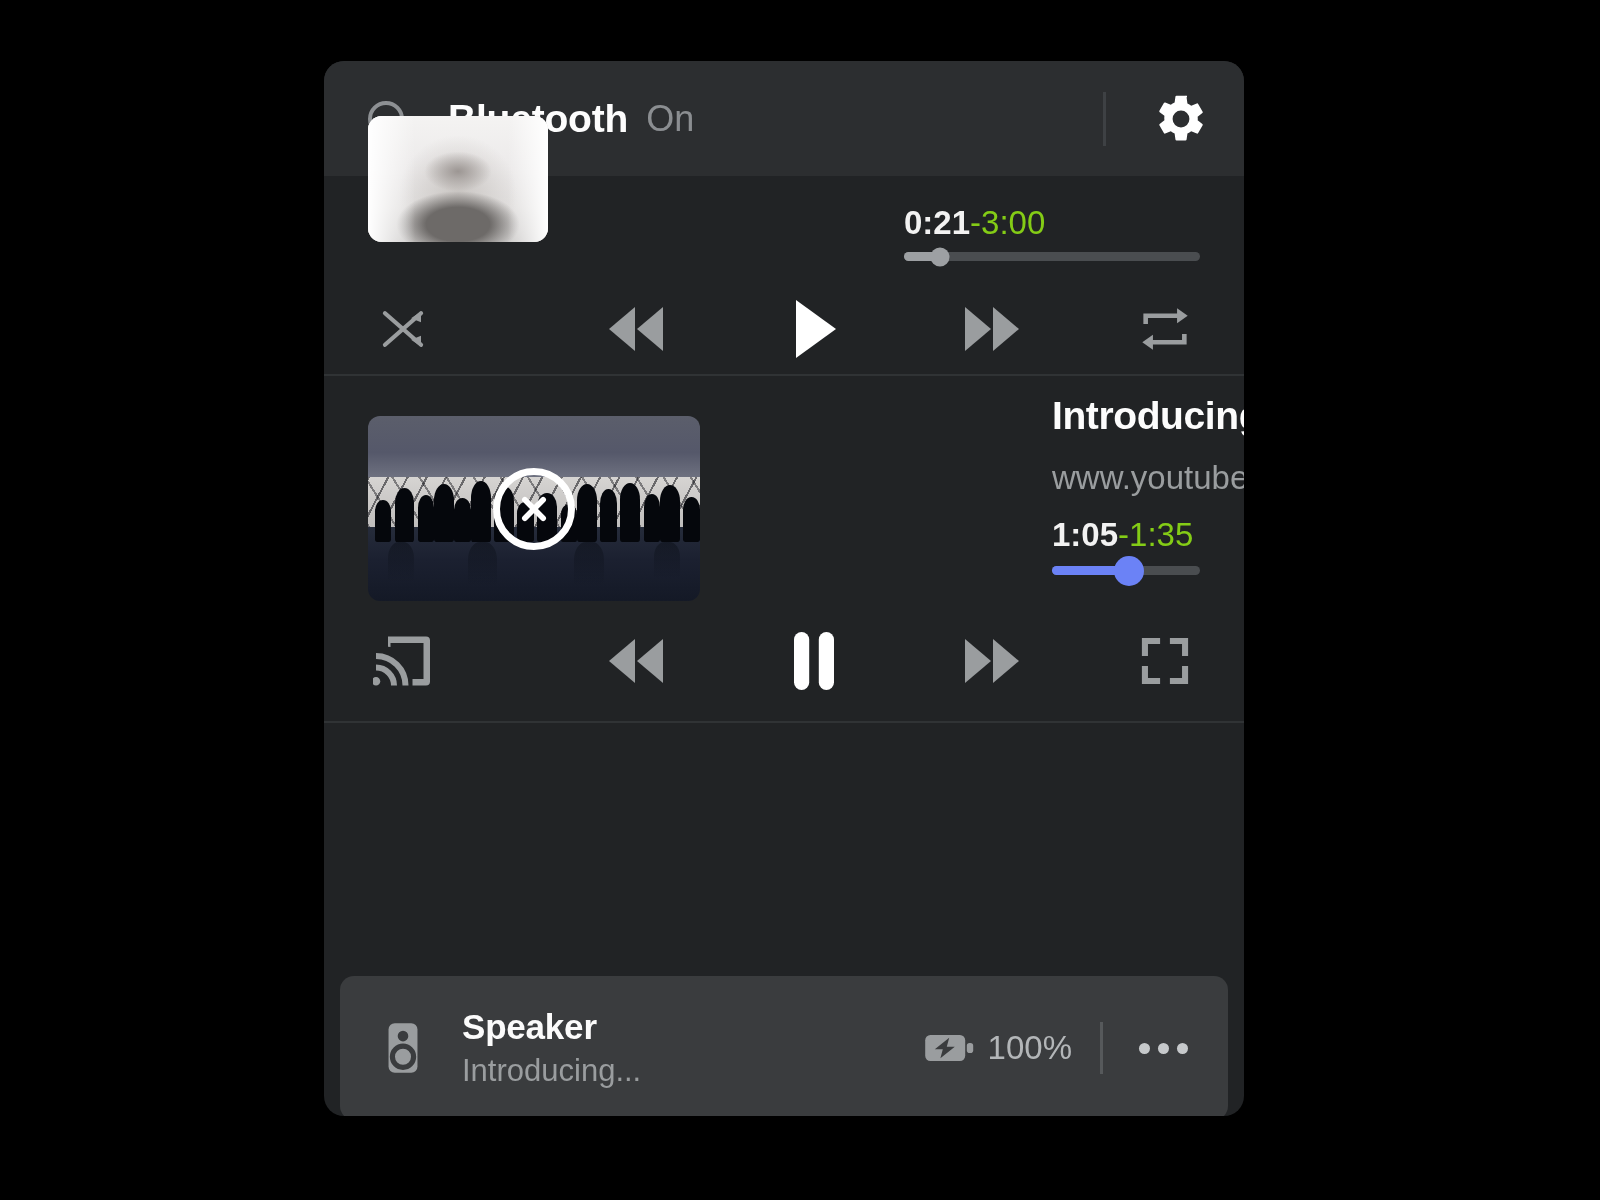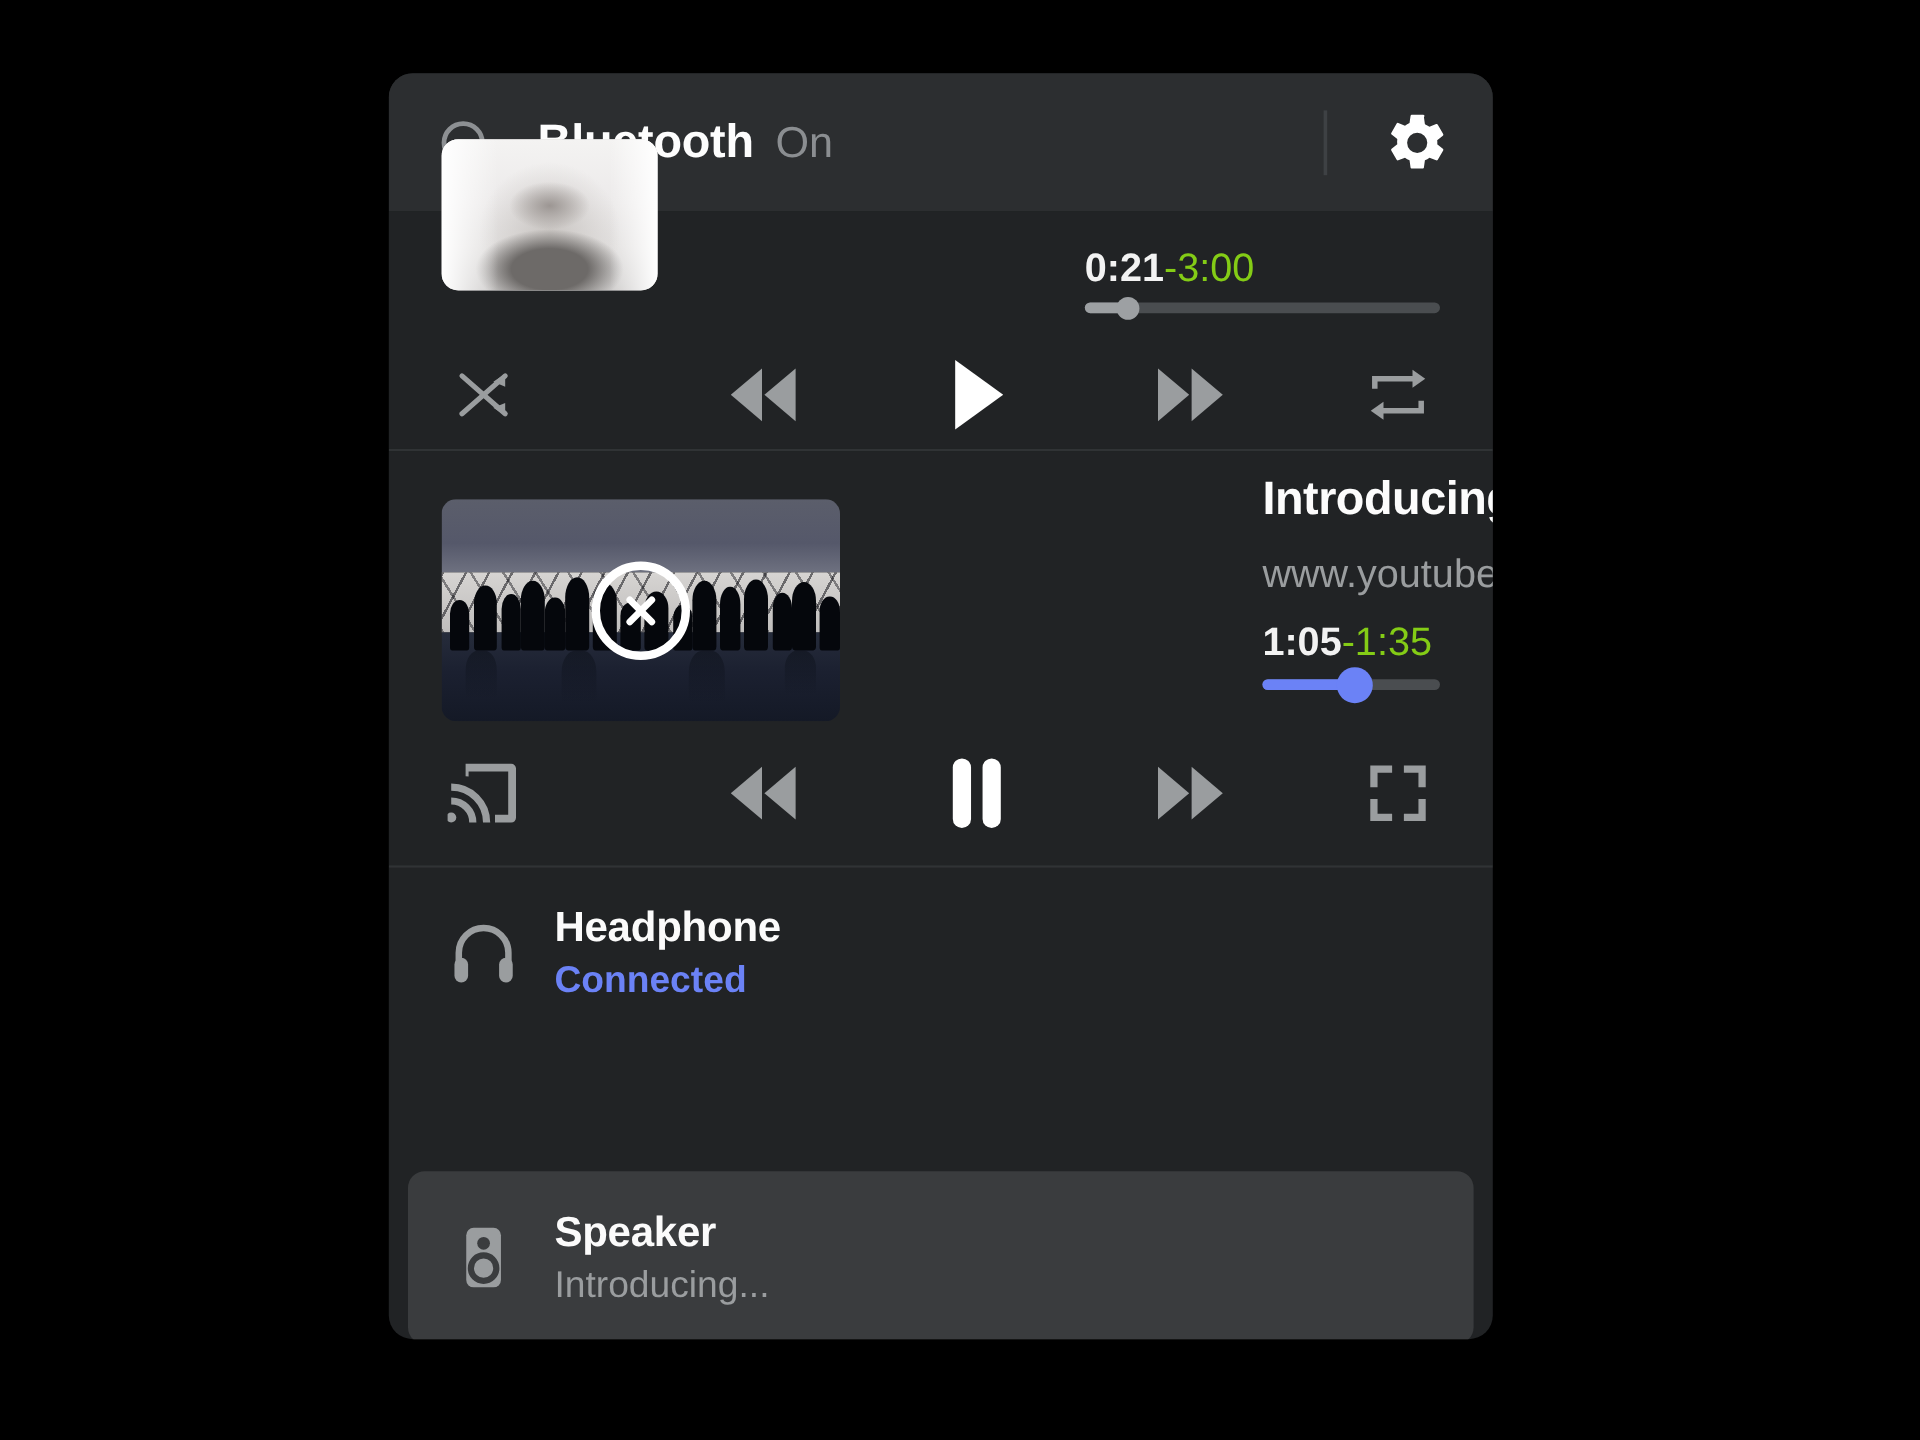--- a/index.html
+++ b/index.html
@@ -481,46 +481,47 @@
           </svg>
         </div>
 
       </div>
     </div>
 
     <div class="divider-line"></div>
 
     <div class="sec3">
 
-      <div class="device-row" style="top:10px; height:122px;">
-        <div class="dev-icon">
-          <svg width="62" height="62" viewBox="0 0 24 24">
-            <path fill="none" stroke="#9a9d9f" stroke-width="2.1" d="M4 15 V12 a8 8 0 0 1 16 0 v3"></path>
-            <rect x="2.6" y="13.6" width="4.4" height="8" rx="2.2" fill="#9a9d9f"></rect>
-            <rect x="17" y="13.6" width="4.4" height="8" rx="2.2" fill="#9a9d9f"></rect>
-          </svg>
-        </div>
-        <div class="dev-text">
-          <div class="dev-name">Headphone</div>
-          <div class="dev-status connected">Connected</div>
-        </div>
-      </div>
 
 
       <div class="device-row highlight" style="top: 253px; height: 144px; background: rgb(58, 60, 62);">
         <div class="dev-icon">
           <svg width="62" height="62" viewBox="0 0 24 24">
             <rect x="6.4" y="2.4" width="11.2" height="19.2" rx="2.4" fill="#9a9d9f"></rect>
             <circle cx="12" cy="7.4" r="2.05" fill="#3a3c3e"></circle>
             <circle cx="12" cy="15.4" r="4.1" fill="none" stroke="#3a3c3e" stroke-width="2"></circle>
           </svg>
         </div>
         <div class="dev-text">
           <div class="dev-name">Speaker</div>
           <div class="dev-status connecting">Introducing...</div>
         </div>
 
+        <div class="dev-right">
+          <svg width="50" height="34" viewBox="0 0 25 17">
+            <rect x="0.6" y="2" width="20" height="13" rx="2.6" fill="#9a9d9f"></rect>
+            <rect x="21.4" y="6" width="3.2" height="5" rx="1.4" fill="#9a9d9f"></rect>
+            <path fill="#3a3c3e" d="M12.6 3.4 L5.4 9.1 L9.4 9.1 L8.2 13.6 L15.4 7.9 L11.4 7.9 Z"></path>
+          </svg>
+          <span class="batt-pct">100%</span>
+          <div class="row-divider"></div>
+          <div class="dots">
+            <i></i>
+            <i></i>
+            <i></i>
+          </div>
+        </div>
       </div>
 
     </div>
 
   </div>
 </div>
 
 </body></html>

